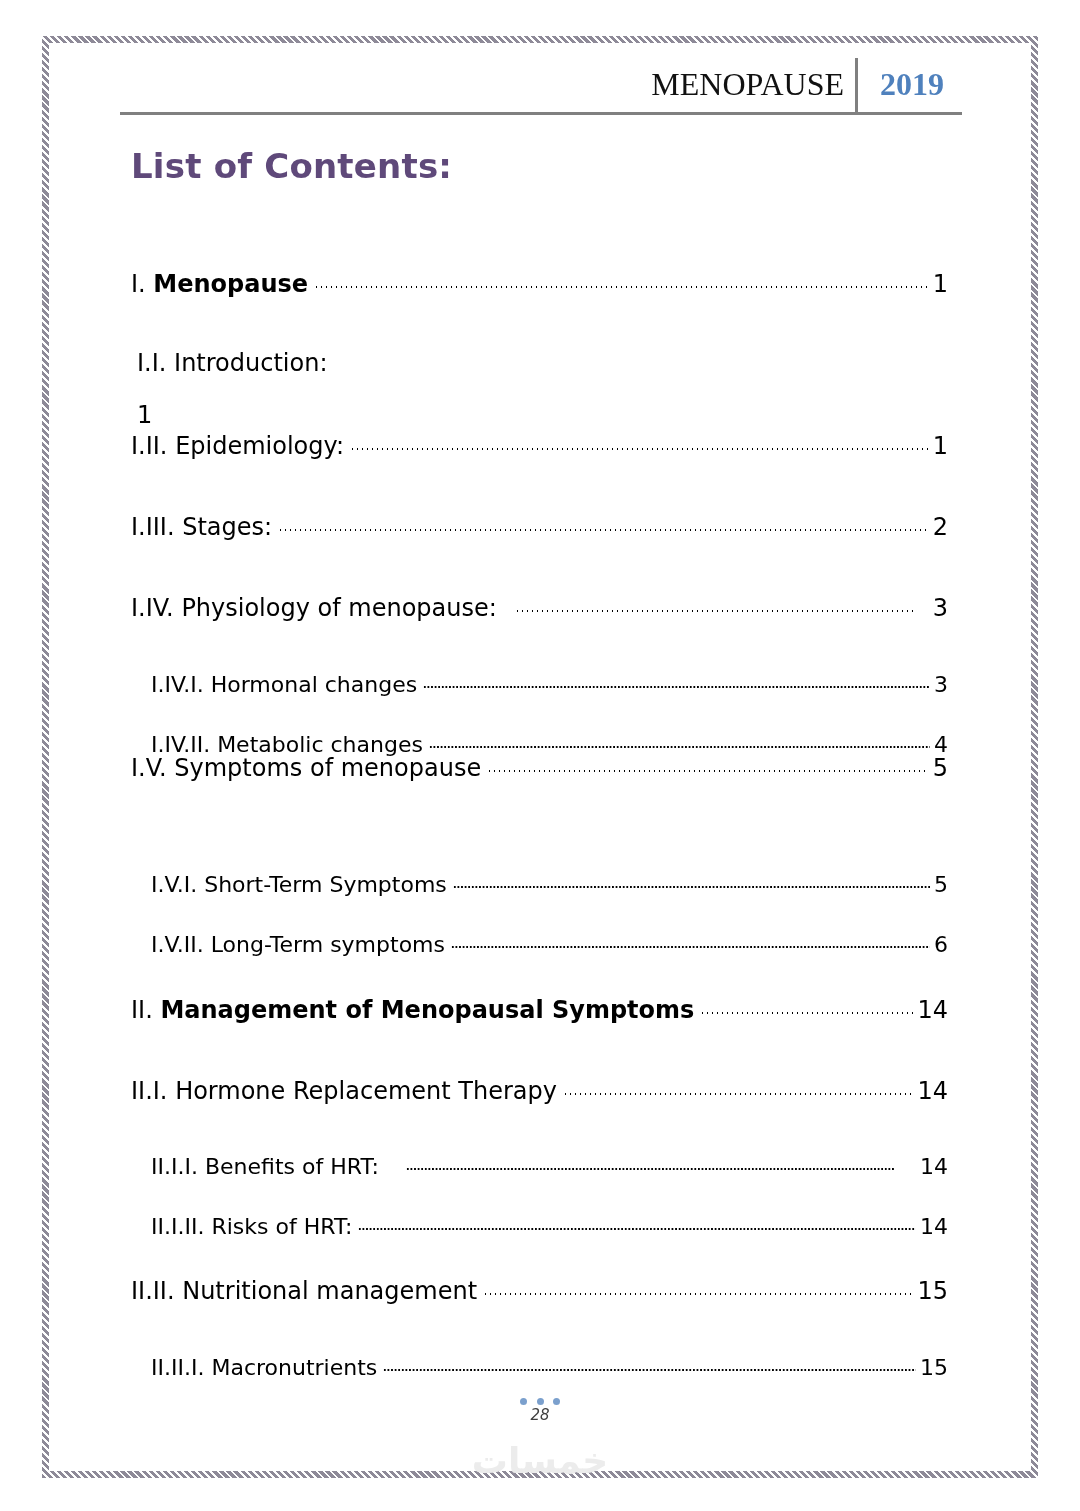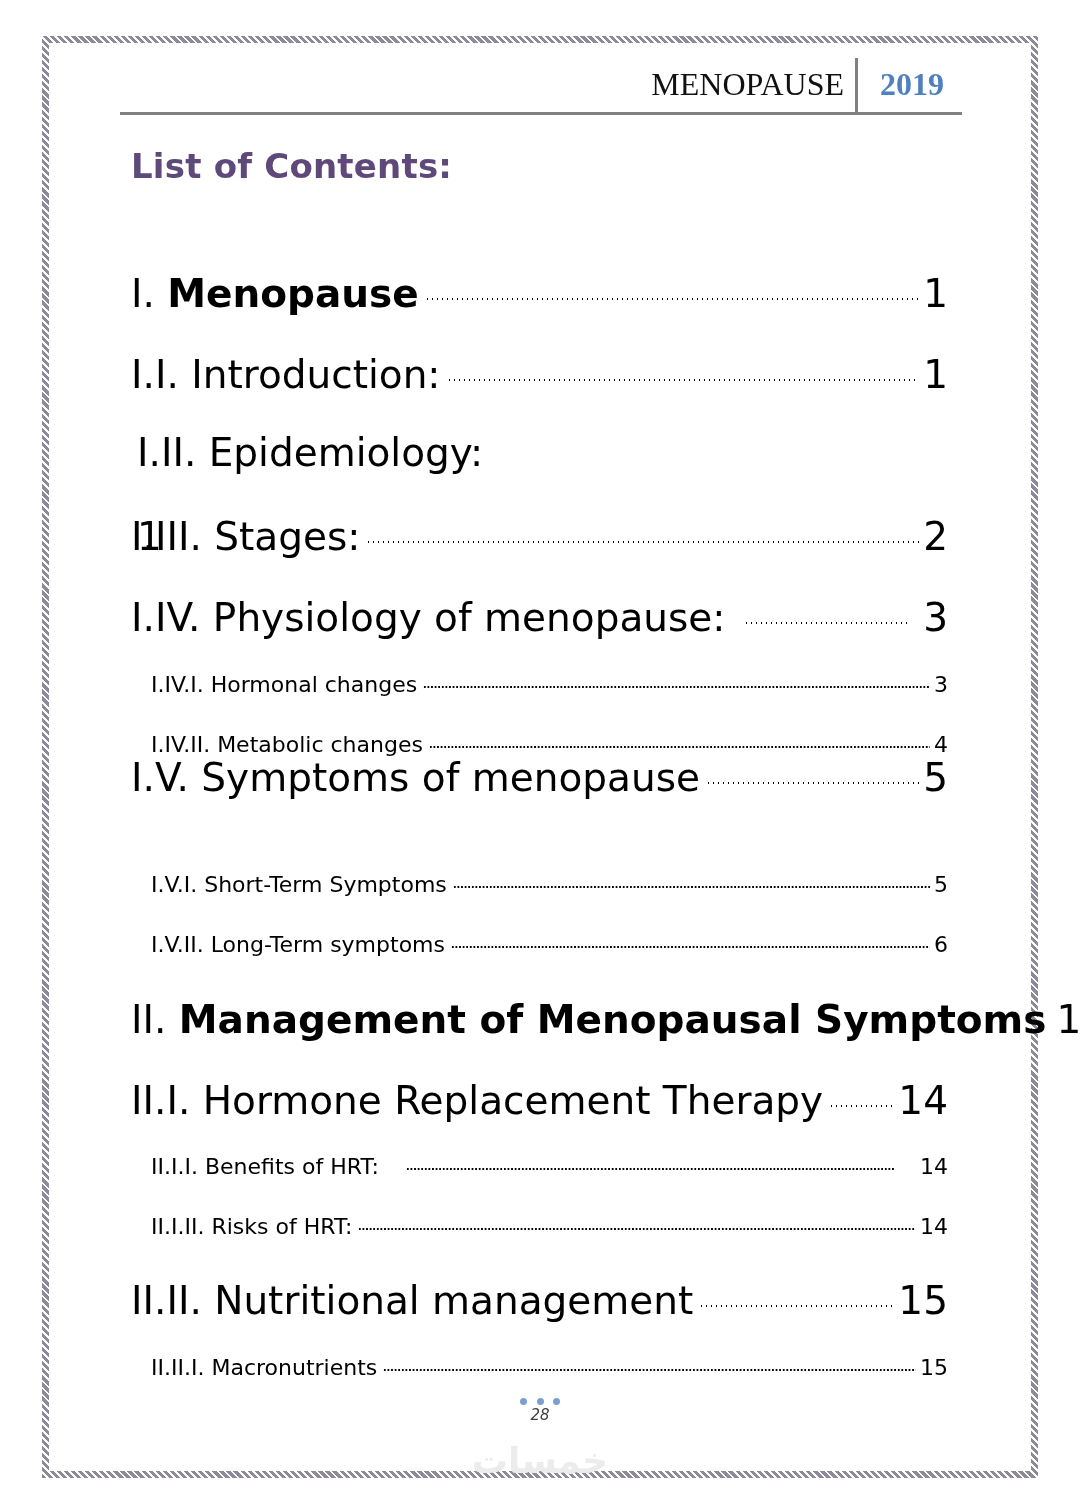--- a/index.html
+++ b/index.html
@@ -30,21 +30,21 @@
     .toc-title {
       position: absolute; left: 131px; top: 146px;
       font-family: "DejaVu Sans", sans-serif; font-weight: bold; font-size: 34px; color: #5f497a;
       letter-spacing: 0.2px;
     }
     .toc { position: absolute; left: 131px; width: 817px; top: 0; }
     .toc-entry {
       position: absolute; left: 0; width: 817px; display: flex; align-items: baseline;
       white-space: nowrap;
     }
-    .toc-entry.level-1 { font-size: 39px; }
+    .toc-entry.level-1 { font-size: 24px; }
     .toc-entry.level-2 { font-size: 22px; left: 20px; width: 797px; }
     .toc-entry .label { flex: 0 0 auto; }
     .toc-entry .label b { font-weight: bold; }
     .toc-entry .leader {
       flex: 1 1 auto; overflow: hidden; margin: 0 4px 0 6px; height: 1em; position: relative;
     }
     .toc-entry .leader::after {
       content: ""; position: absolute; left: 0; right: 0; bottom: 0.18em; height: 2px;
       background-image: radial-gradient(circle, #000 0.9px, transparent 1.1px);
       background-size: 5px 2px; background-repeat: repeat-x;
@@ -80,26 +80,26 @@
 </div>
 
 <div class="toc-title">List of Contents:</div>
 
 <div class="toc" id="toc">
     <div class="toc-entry level-1" style="top: 268px;">
       <span class="label"><span>I. </span><b>Menopause</b></span>
       <span class="leader"></span>
       <span class="page">1</span>
     </div>
-    <div class="toc-entry level-1" style="top: 349px;">
+    <div class="toc-entry level-1" style="top: 349px; flex-direction: column;">
       <span class="label"><span>I.I. </span><span>Introduction:</span></span>
       <span class="leader"></span>
       <span class="page">1</span>
     </div>
-    <div class="toc-entry level-1" style="top: 430px; flex-direction: column;">
+    <div class="toc-entry level-1" style="top: 430px;">
       <span class="label"><span>I.II. </span><span>Epidemiology:</span></span>
       <span class="leader"></span>
       <span class="page">1</span>
     </div>
     <div class="toc-entry level-1" style="top: 511px; justify-content: space-between;">
       <span class="label"><span>I.III. </span><span>Stages:</span></span>
       <span class="leader"></span>
       <span class="page">2</span>
     </div>
     <div class="toc-entry level-1" style="top: 592px; gap: 12px;">

